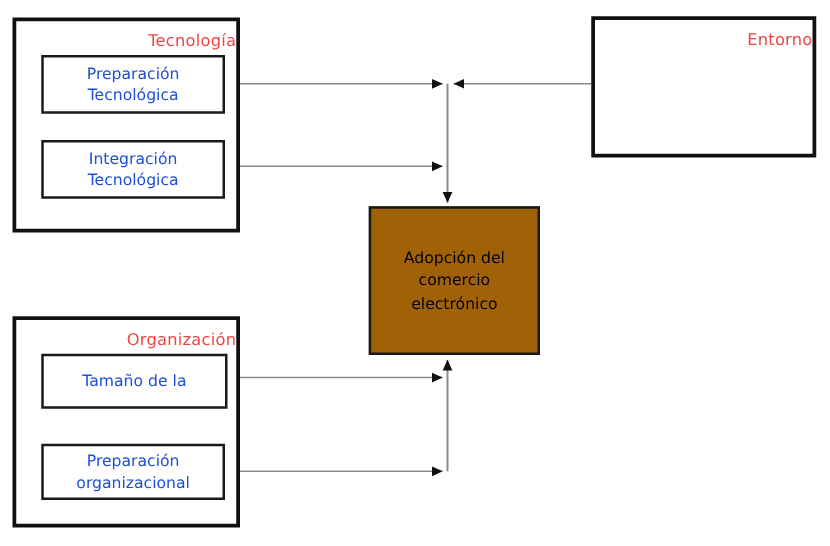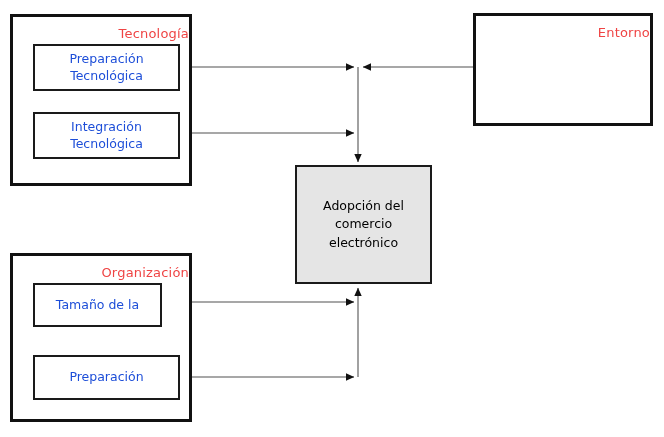--- a/index.html
+++ b/index.html
@@ -42,21 +42,21 @@
     justify-content: center;
     text-align: center;
     font-size: 12.5px;
     line-height: 1.32;
     color: #1d4ed8;
     padding: 2px 4px;
   }
   .center-box {
     position: absolute;
     box-sizing: border-box;
-    background: #e5e5e5;
+    background: #a16207;
     border: 2px solid #1a1a1a;
     display: flex;
     align-items: center;
     justify-content: center;
     text-align: center;
     font-size: 12.5px;
     line-height: 1.45;
     color: #000000;
   }
   .arrow-layer {
@@ -125,29 +125,30 @@
 
   <div class="group-box" style="left:473px; top:13px; width:180px; height:113px;">
     <div class="group-title" style="top:9px;">Entorno</div>
   </div>
 
 
   <div class="group-box" style="left:10px; top:253px; width:182px; height:169px;">
     <div class="group-title" style="top:9px;">Organización</div>
   </div>
 
-  <div class="node-box" style="left:33px; top:283px; width:129px; height:44px;justify-content:center;">
+  <div class="node-box" style="left:33px; top:283px; width:149px; height:44px;justify-content:center;">
     <span>
       <span class="nodetext">Tamaño de la</span>
     </span>
   </div>
 
   <div class="node-box" style="left:33px; top:355px; width:147px; height:45px;">
     <span>
       <span class="nodetext">Preparación</span>
+      <span class="nodetext">organizacional</span>
     </span>
   </div>
 
   <div class="center-box" style="left:295px; top:165px; width:137px; height:119px;">
     <span>
       <span class="nodetext">Adopción del</span>
       <span class="nodetext">comercio</span>
       <span class="nodetext">electrónico</span>
     </span>
   </div>

